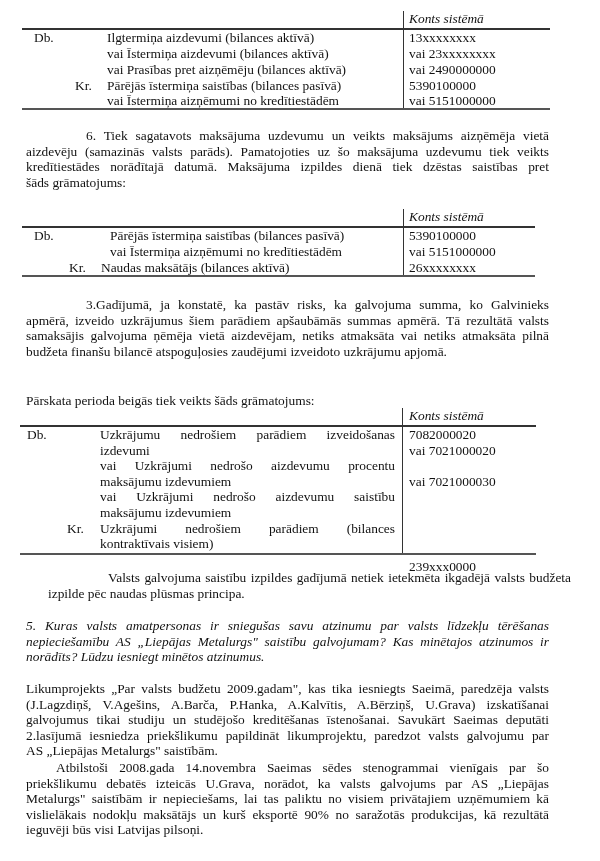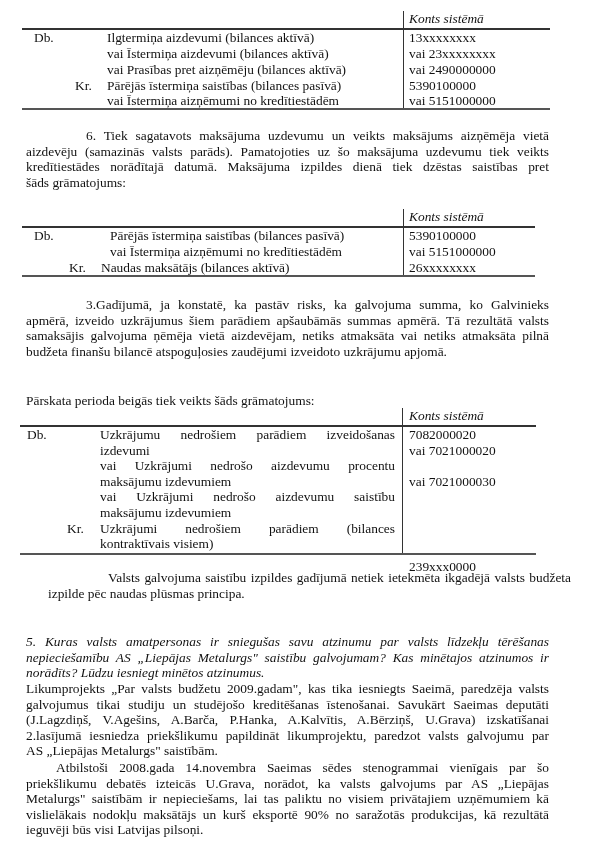--- a/index.html
+++ b/index.html
@@ -102,30 +102,30 @@
   <div class="cell" style="left:409px; top:443px;">vai 7021000020</div>
   <div class="cell" style="left:409px; top:474px;">vai 7021000030</div>
   <div class="cell" style="left:409px; top:543px;margin-top:16px;">239xxx0000</div>
 </div>
 
 <div class="para" style="left:32px; top:570px; width:523px;margin-left:16px;">
   <span class="just" style="padding-left:60px;">Valsts galvojuma saistību izpildes gadījumā netiek ietekmēta ikgadējā valsts budžeta</span>
   <span class="line">izpilde pēc naudas plūsmas principa.</span>
 </div>
 
-<div class="para italic" style="left:26px; top:634px; width:523px;">
+<div class="para italic" style="left:26px; top:618px; width:523px;">
   <span class="just">5. Kuras valsts amatpersonas ir sniegušas savu atzinumu par valsts līdzekļu tērēšanas</span>
   <span class="just">nepieciešamību AS „Liepājas Metalurgs" saistību galvojumam? Kas minētajos atzinumos ir</span>
   <span class="line">norādīts? Lūdzu iesniegt minētos atzinumus.</span>
 </div>
 
 <div class="para" style="left:26px; top:681px; width:523px;">
   <span class="just">Likumprojekts „Par valsts budžetu 2009.gadam", kas tika iesniegts Saeimā, paredzēja valsts</span>
+  <span class="just">(J.Lagzdiņš, V.Agešins, A.Barča, P.Hanka, A.Kalvītis, A.Bērziņš, U.Grava) izskatīšanai</span>
   <span class="just">galvojumus tikai studiju un studējošo kreditēšanas īstenošanai. Savukārt Saeimas deputāti</span>
-  <span class="just">(J.Lagzdiņš, V.Agešins, A.Barča, P.Hanka, A.Kalvītis, A.Bērziņš, U.Grava) izskatīšanai</span>
   <span class="just">2.lasījumā iesniedza priekšlikumu papildināt likumprojektu, paredzot valsts galvojumu par</span>
   <span class="line">AS „Liepājas Metalurgs" saistībām.</span>
 </div>
 
 <div class="para" style="left:26px; top:760px; width:523px;">
   <span class="just" style="padding-left:30px;">Atbilstoši 2008.gada 14.novembra Saeimas sēdes stenogrammai vienīgais par šo</span>
   <span class="just">priekšlikumu debatēs izteicās U.Grava, norādot, ka valsts galvojums par AS „Liepājas</span>
   <span class="just">Metalurgs" saistībām ir nepieciešams, lai tas paliktu no visiem privātajiem uzņēmumiem kā</span>
   <span class="just">vislielākais nodokļu maksātājs un kurš eksportē 90% no saražotās produkcijas, kā rezultātā</span>
   <span class="line">ieguvēji būs visi Latvijas pilsoņi.</span>

